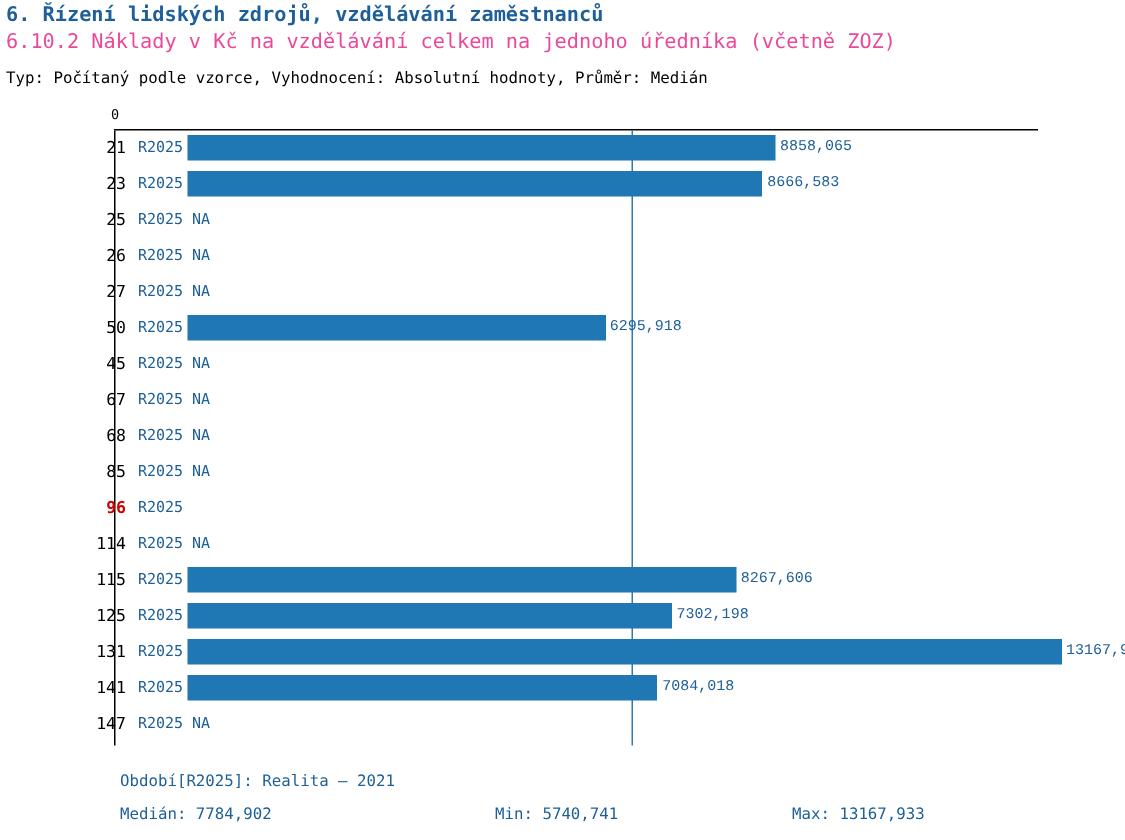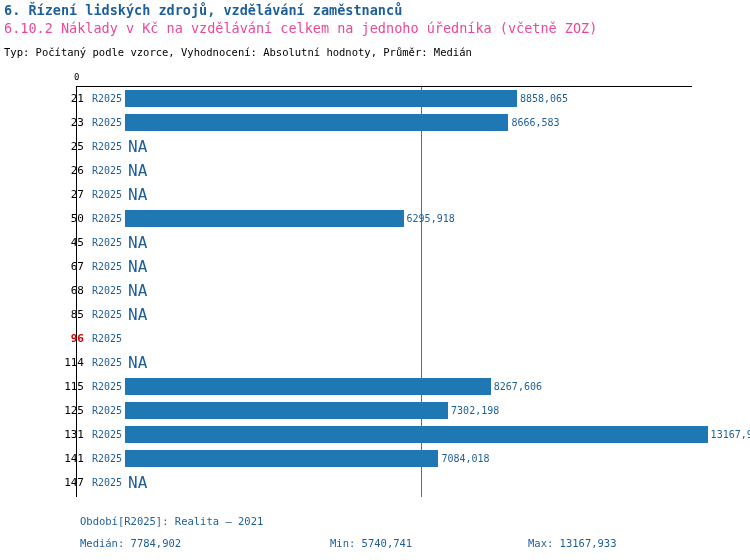--- a/index.html
+++ b/index.html
@@ -129,26 +129,27 @@
     height: 17px;
     background: #1f77b4;
   }
   .bar-value {
     position: absolute;
     top: 0;
     font-size: 10px;
     line-height: 24px;
     color: #1d5f99;
     white-space: nowrap;
+    font-family: Liberation Mono, monospace;
   }
   .na-value {
     position: absolute;
     left: 3px;
     top: 0;
-    font-size: 16px;
+    font-size: 10px;
     line-height: 24px;
     color: #1d5f99;
   }
 
   .footer {
     position: absolute;
     left: 0;
     top: 505px;
     width: 750px;
     font-size: 10.5px;

